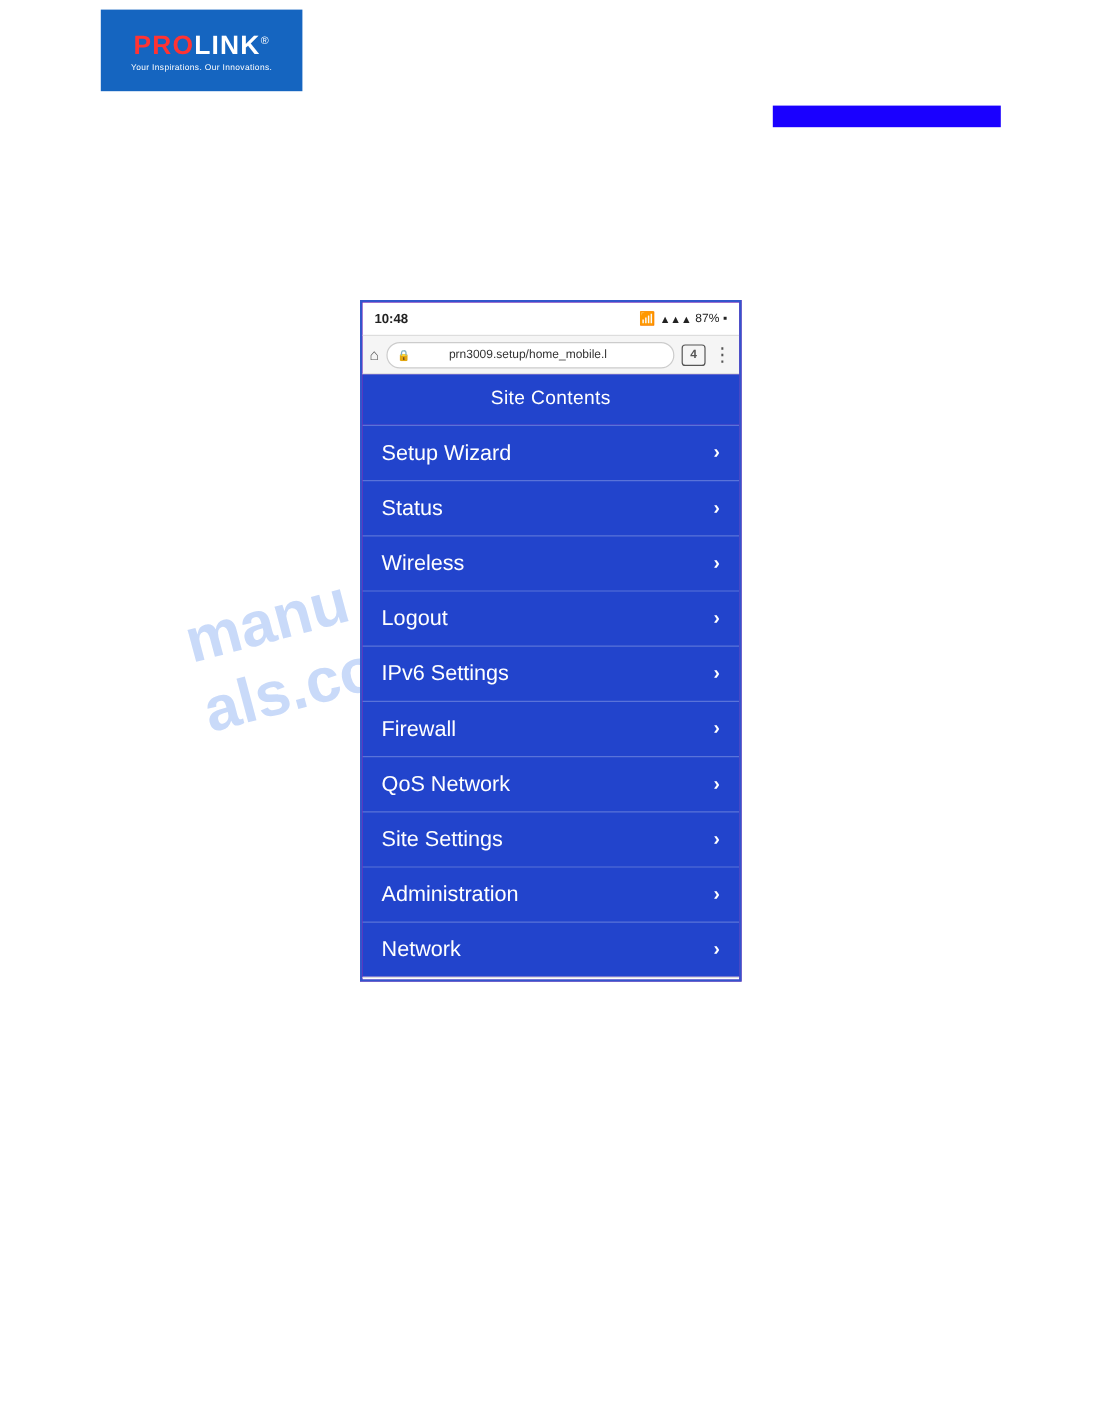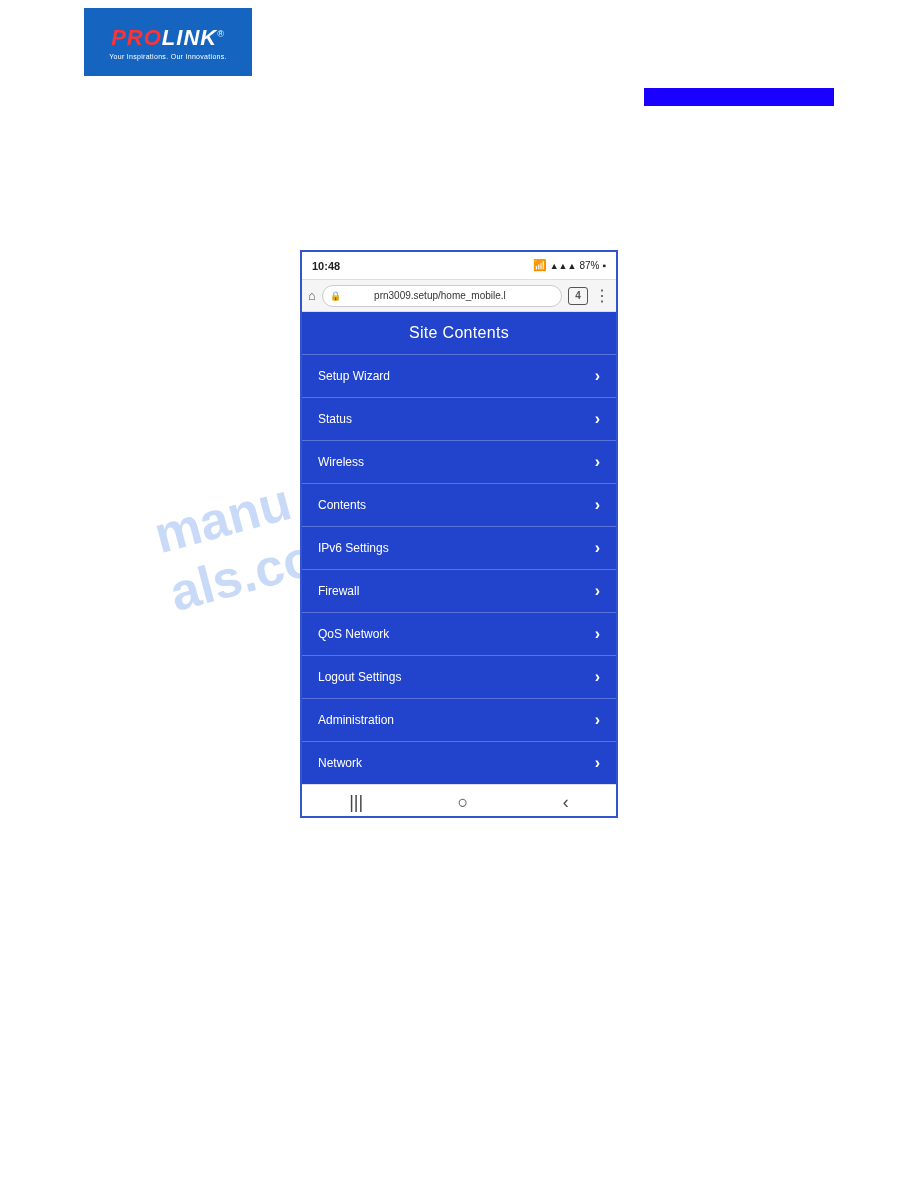--- a/index.html
+++ b/index.html
@@ -25,21 +25,20 @@
       flex-direction: column;
       align-items: center;
       justify-content: center;
       padding: 6px;
     }
 
     .logo-text {
       color: #ffffff;
       font-size: 22px;
       font-weight: 900;
-      font-style: italic;
       letter-spacing: 1px;
     }
 
     .logo-text span {
       color: #ff0000;
     }
 
     .logo-reg {
       color: #ffffff;
       font-size: 10px;
@@ -190,21 +189,21 @@
       justify-content: space-between;
       padding: 12px 16px;
       border-top: 1px solid rgba(255,255,255,0.25);
       cursor: pointer;
       color: #ffffff;
       font-size: 14px;
     }
 
     .menu-item-label {
       color: #ffffff;
-      font-size: 12px;
+      font-size: 18px;
     }
 
     .chevron-icon {
       color: #ffffff;
       font-size: 16px;
       font-weight: bold;
     }
 
     
     .bottom-nav {
@@ -270,37 +269,37 @@
       </div>
       <div class="menu-item">
         <span class="menu-item-label">Status</span>
         <span class="chevron-icon">›</span>
       </div>
       <div class="menu-item">
         <span class="menu-item-label">Wireless</span>
         <span class="chevron-icon">›</span>
       </div>
       <div class="menu-item">
-        <span class="menu-item-label">Contents</span>
+        <span class="menu-item-label">Logout</span>
         <span class="chevron-icon">›</span>
       </div>
       <div class="menu-item">
         <span class="menu-item-label">IPv6 Settings</span>
         <span class="chevron-icon">›</span>
       </div>
       <div class="menu-item">
         <span class="menu-item-label">Firewall</span>
         <span class="chevron-icon">›</span>
       </div>
       <div class="menu-item">
         <span class="menu-item-label">QoS Network</span>
         <span class="chevron-icon">›</span>
       </div>
       <div class="menu-item">
-        <span class="menu-item-label">Logout Settings</span>
+        <span class="menu-item-label">Site Settings</span>
         <span class="chevron-icon">›</span>
       </div>
       <div class="menu-item">
         <span class="menu-item-label">Administration</span>
         <span class="chevron-icon">›</span>
       </div>
       <div class="menu-item">
         <span class="menu-item-label">Network</span>
         <span class="chevron-icon">›</span>
       </div>

